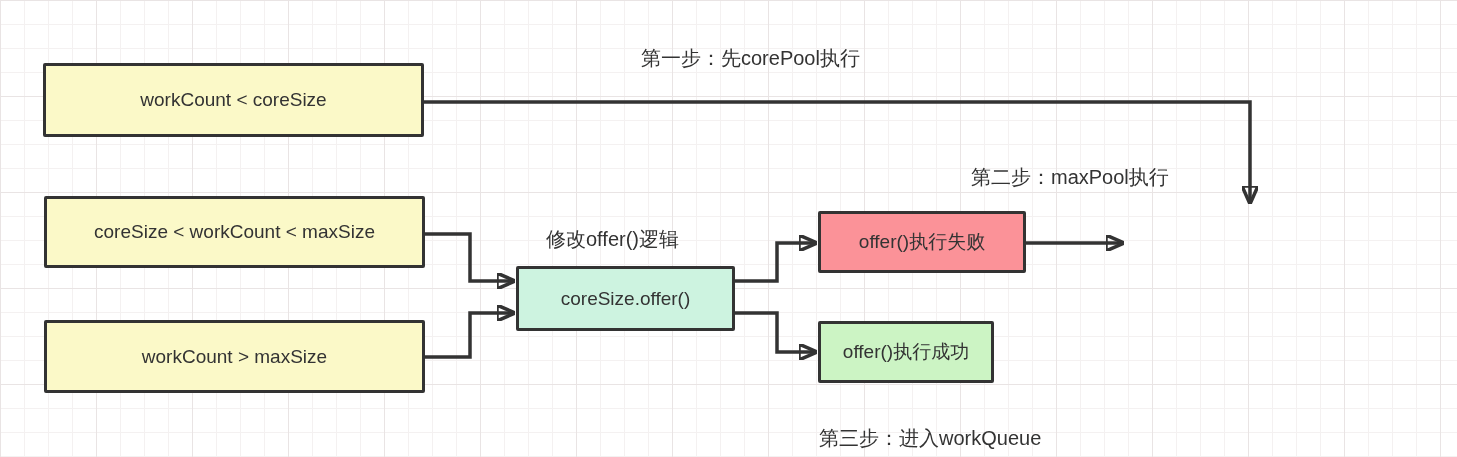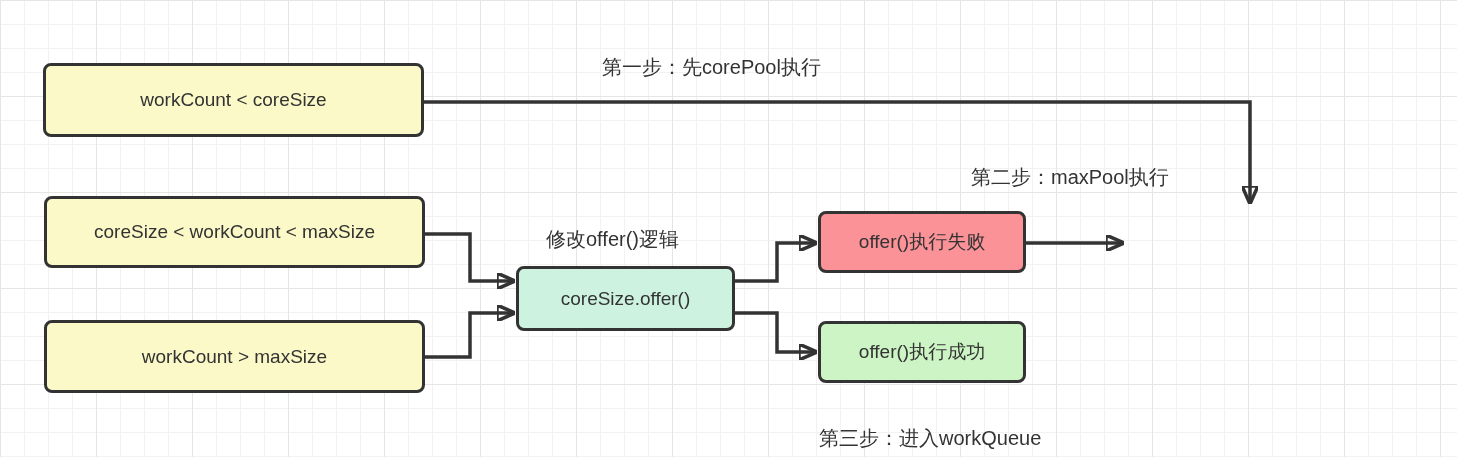--- a/index.html
+++ b/index.html
@@ -22,21 +22,21 @@
       linear-gradient(to right, #e9e4e4 1px, transparent 1px),
       linear-gradient(to bottom, #e9e4e4 1px, transparent 1px),
       linear-gradient(to right, #f4f1f1 1px, transparent 1px),
       linear-gradient(to bottom, #f4f1f1 1px, transparent 1px);
     background-size:96px 96px,96px 96px,24px 24px,24px 24px;
   }
   .node{
     position:absolute;
     box-sizing:border-box;
     border:3px solid var(--node-border);
-    border-radius:8px;
+    border-radius:2px;
     display:flex;align-items:center;justify-content:center;
     font-size:19px;color:var(--text);
     white-space:nowrap;
     z-index:2;
   }
   .fill-yellow{background:var(--node-yellow);}
   .fill-teal{background:var(--node-teal);}
   .fill-red{background:var(--node-red);}
   .fill-green{background:var(--node-green);}
   .annotation{
@@ -80,26 +80,26 @@
   </div>
 
   <div class="node fill-teal" style="left:516px;top:266px;width:219px;height:65px;">
     <span>coreSize.offer()</span>
   </div>
 
   <div class="node fill-red" style="left:818px;top:211px;width:208px;height:62px;">
     <span>offer()执行失败</span>
   </div>
 
-  <div class="node fill-green" style="left:818px;top:321px;width:208px;height:62px;">
+  <div class="node fill-green" style="left:818px;top:321px;width:176px;height:62px;">
     <span>offer()执行成功</span>
   </div>
 
 
-  <div class="annotation" style="left:602px;top:54px;">第一步：先corePool执行</div>
+  <div class="annotation" style="left:602px;top:45px;padding-left:39px;">第一步：先corePool执行</div>
 
   <div class="annotation" style="left:546px;top:226px;">修改offer()逻辑</div>
 
   <div class="annotation" style="left:971px;top:164px;">第二步：maxPool执行</div>
 
   <div class="annotation" style="left:819px;top:401px;margin-top:24px;">第三步：进入workQueue</div>
 
 </div>
 
 </body></html>

